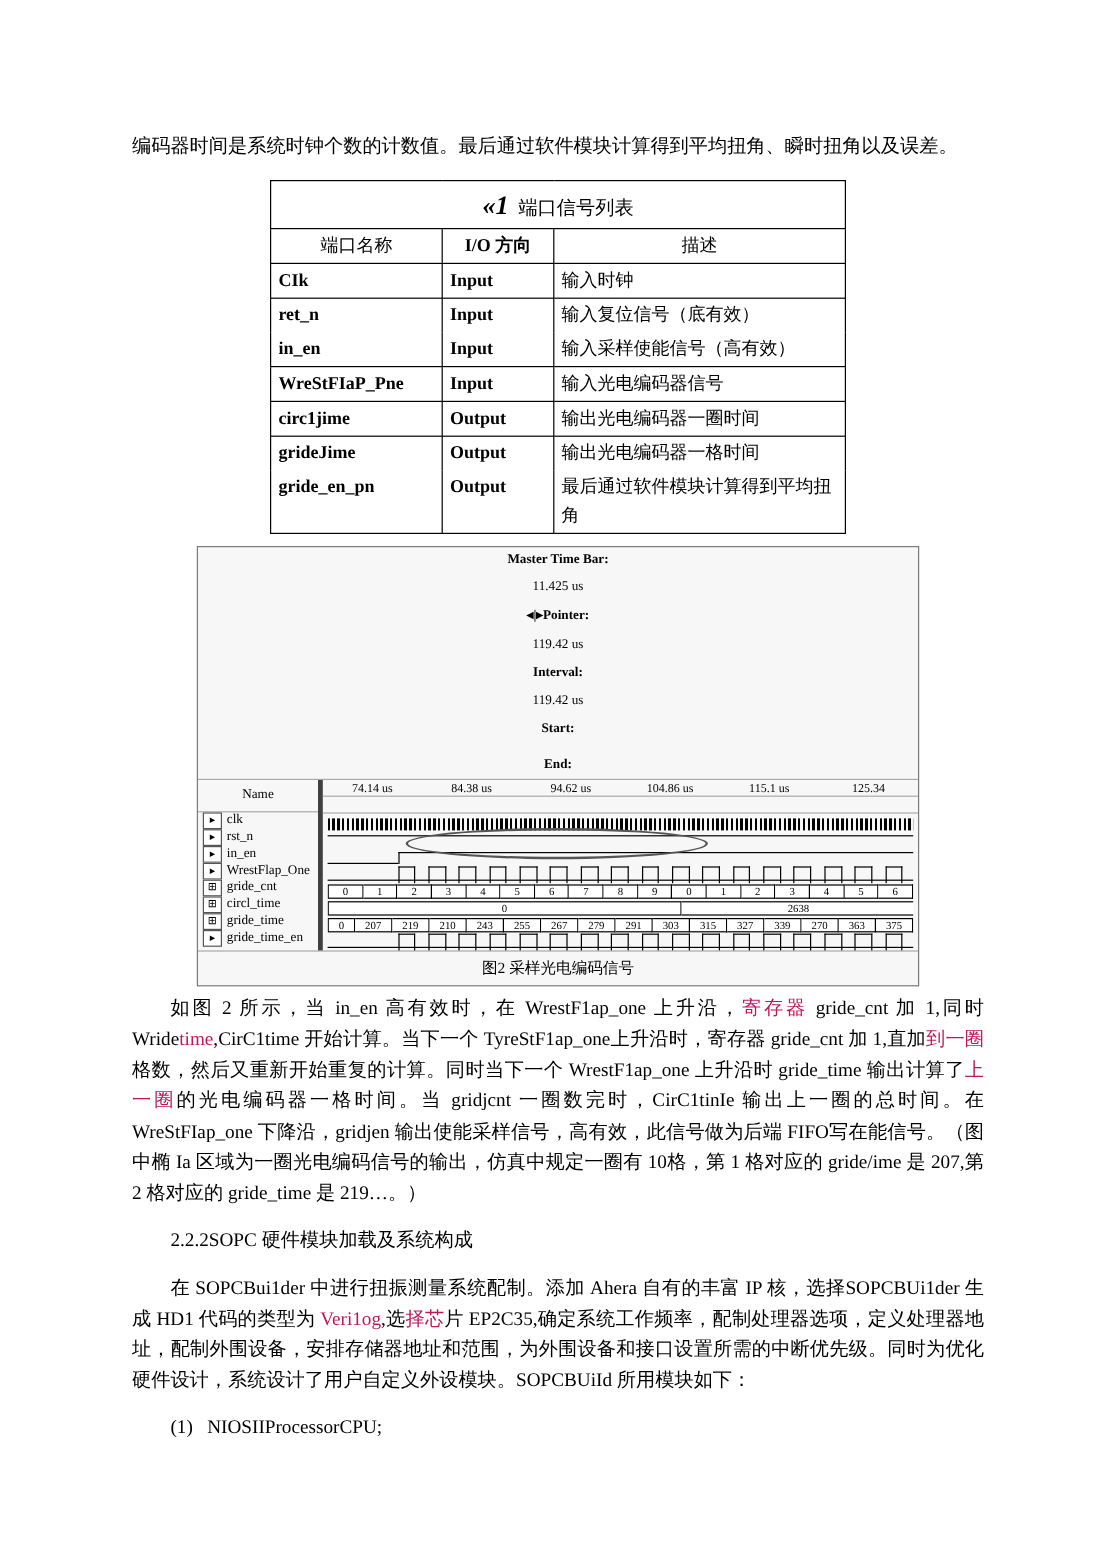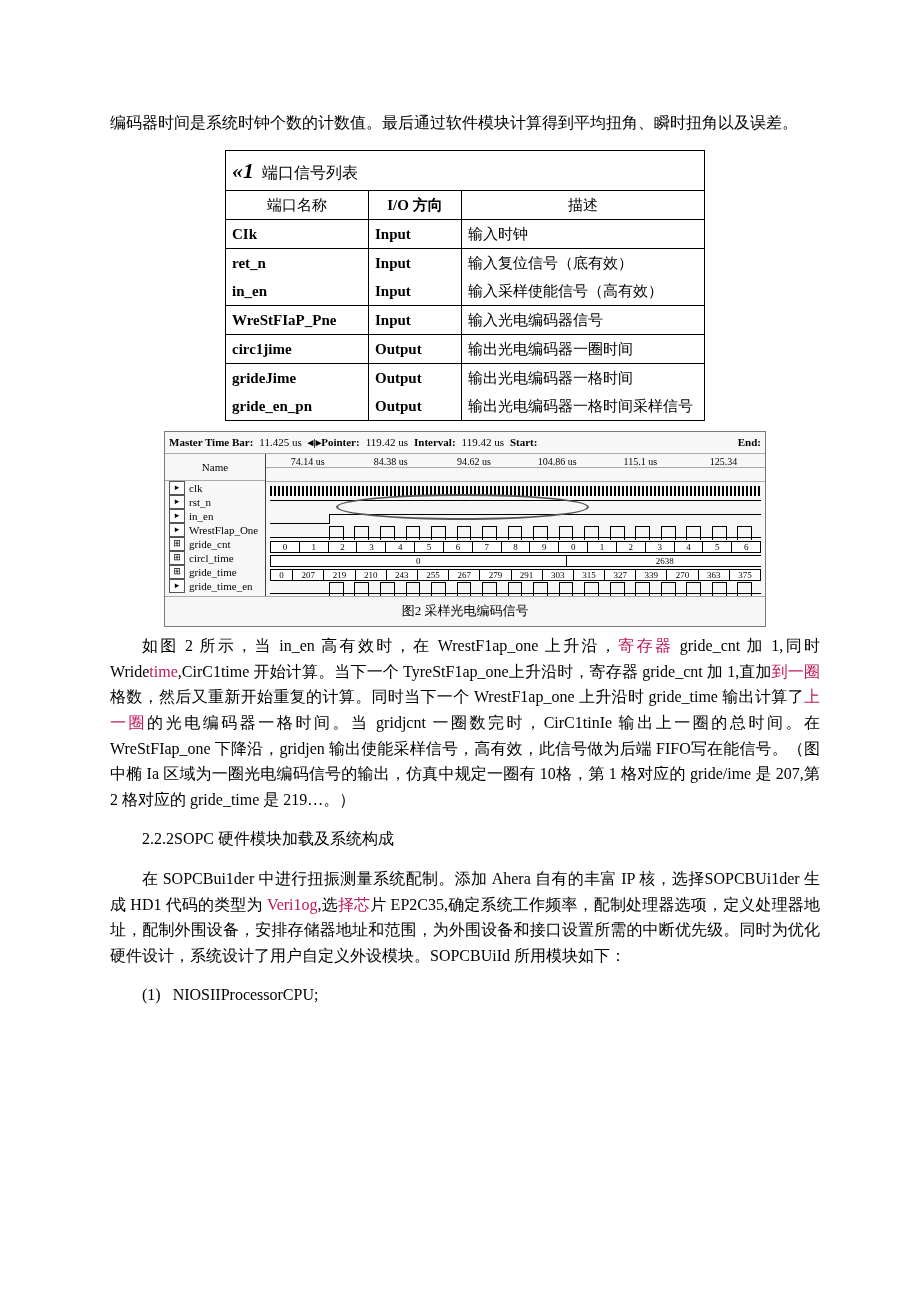--- a/index.html
+++ b/index.html
@@ -29,20 +29,21 @@
     width: 480px;
     margin: 14px auto 10px auto;
     font-size: 15px;
   }
   table.signal td, table.signal th {
     border: 1px solid #000;
     padding: 2px 6px;
     vertical-align: top;
   }
   table.signal .title-cell {
+    text-align: center;
     font-weight: normal;
     font-size: 16px;
     border-bottom: 1px solid #000;
   }
   table.signal .hdr {
     text-align: center;
     font-size: 15px;
   }
   table.signal .c-name {
     width: 130px;
@@ -64,31 +65,32 @@
     background: #f7f7f7;
     font-size: 11px;
     font-family: "SimSun", "宋体", serif;
   }
   .fig-top {
     display: flex;
     border-bottom: 1px solid #aaa;
     padding: 2px 4px;
     gap: 6px;
     align-items: center;
+    flex-direction: column;
   }
   .fig-top span {
     white-space: nowrap;
   }
   .fig-top .lbl { font-weight: bold; }
   .fig-body {
     display: flex;
   }
   .fig-left {
     width: 100px;
-    border-right: 1px solid #404040;
+    border-right: 4px solid #404040;
   }
   .fig-left .name-hdr {
     height: 26px;
     display:flex;
     align-items:center;
     justify-content:center;
     border-bottom:1px solid #aaa;
     font-size:11px;
   }
   .fig-left .sig-row {
@@ -235,21 +237,21 @@
   </tr>
 
   <tr class="noborder-bottom">
     <td class="c-name" style="font-weight:bold;">grideJime</td>
     <td class="c-dir">Output</td>
     <td>输出光电编码器一格时间</td>
   </tr>
   <tr class="noborder-top">
     <td class="c-name" style="font-weight:bold;">gride_en_pn</td>
     <td class="c-dir">Output</td>
-    <td>输出光电编码器一格时间采样信号</td>
+    <td>最后通过软件模块计算得到平均扭角</td>
   </tr>
 </tbody>
     </table>
 
 <div class="figure">
   <div class="fig-top">
     <span class="lbl">Master Time Bar:</span>
     <span>11.425 us</span>
     <span class="lbl">◂|▸<span>Pointer:</span></span>
     <span>119.42 us</span>

